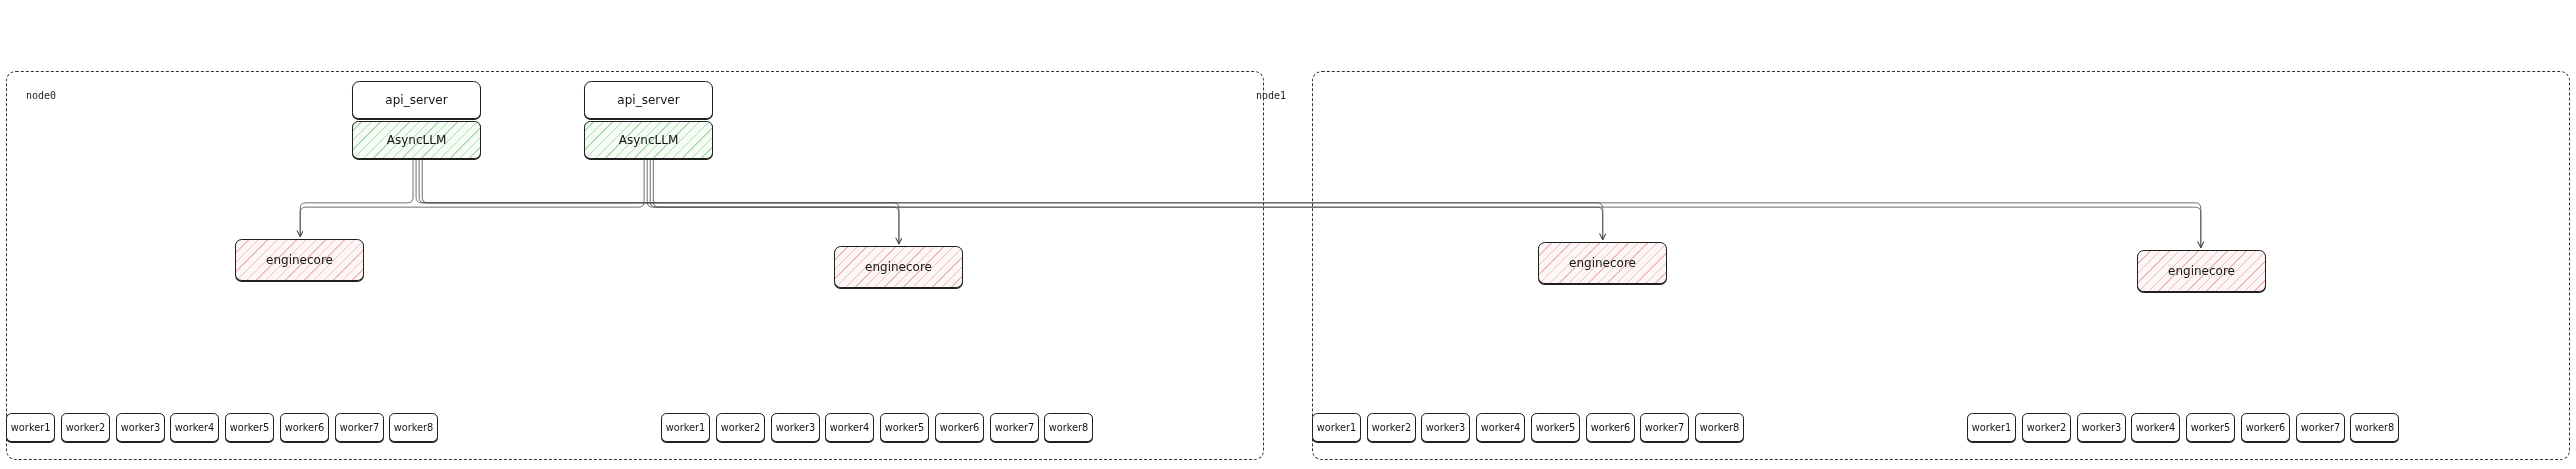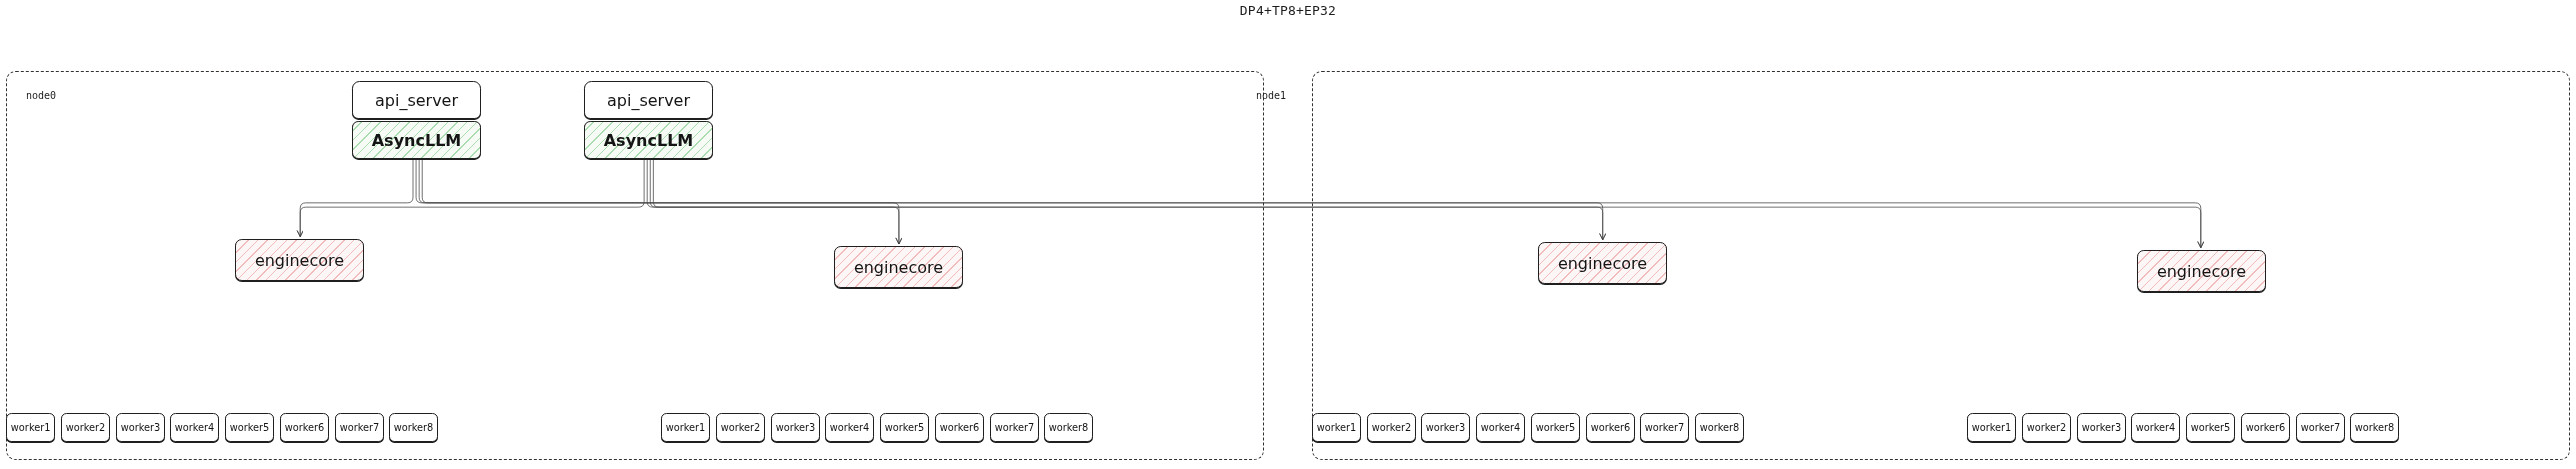--- a/index.html
+++ b/index.html
@@ -47,21 +47,21 @@
   
   .node {
     position: absolute;
     box-sizing: border-box;
     border: 1.2px solid #1f1f1f;
     border-radius: 6.2px;
     background: #ffffff;
     display: flex;
     align-items: center;
     justify-content: center;
-    font-size: 16px;
+    font-size: 12px;
     color: #141414;
     white-space: nowrap;
     box-shadow: 0 0.9px 0 0 #1f1f1f;
   }
   .node.small {
     font-size: 9.8px;
     border-radius: 5.5px;
   }
   .node.api {
     border-radius: 7.4px 7.4px 6.2px 6.2px;
@@ -70,21 +70,20 @@
   .node.asyncllm {
     border-radius: 6.2px;
     background-color: #f6fbf6;
     background-image: repeating-linear-gradient(
       -45deg,
       rgba(110, 195, 120, 0.55) 0px,
       rgba(110, 195, 120, 0.55) 1px,
       rgba(0,0,0,0) 1px,
       rgba(0,0,0,0) 6.8px
     );
-    font-weight: bold;
   }
   .node.enginecore {
     border-radius: 6.8px;
     background-color: #fdf6f6;
     background-image: repeating-linear-gradient(
       -45deg,
       rgba(232, 140, 140, 0.55) 0px,
       rgba(232, 140, 140, 0.55) 1px,
       rgba(0,0,0,0) 1px,
       rgba(0,0,0,0) 6.8px
@@ -99,21 +98,20 @@
     width: 2576px;
     height: 469px;
     pointer-events: none;
   }
 </style>
 </head>
 <body>
 
 <div id="stage">
 
-  <div class="title">DP4+TP8+EP32</div>
 
   <svg id="edges" viewBox="0 0 4188 763" xmlns="http://www.w3.org/2000/svg">
     <defs>
       <marker id="arrowhead" markerWidth="14" markerHeight="14" refX="11" refY="5" orient="auto" markerUnits="userSpaceOnUse">
         <path d="M1,0 L11,5 L1,10" fill="none" stroke="#3a3a3a" stroke-width="1.2"></path>
       </marker>
     </defs>
     <g id="edge-paths" fill="none" stroke="#4a4a4a" stroke-width="1.3">
         <path d="M 670.5 258 L 670.5 321 Q 670.5 330 661.5 330 L 496 330 Q 487 330 487 339 L 487 385" marker-end="url(#arrowhead)"></path>
         <path d="M 675.5 258 L 675.5 321 Q 675.5 330 684.5 330 L 1452 330 Q 1461 330 1461 339 L 1461 397" marker-end="url(#arrowhead)"></path>

